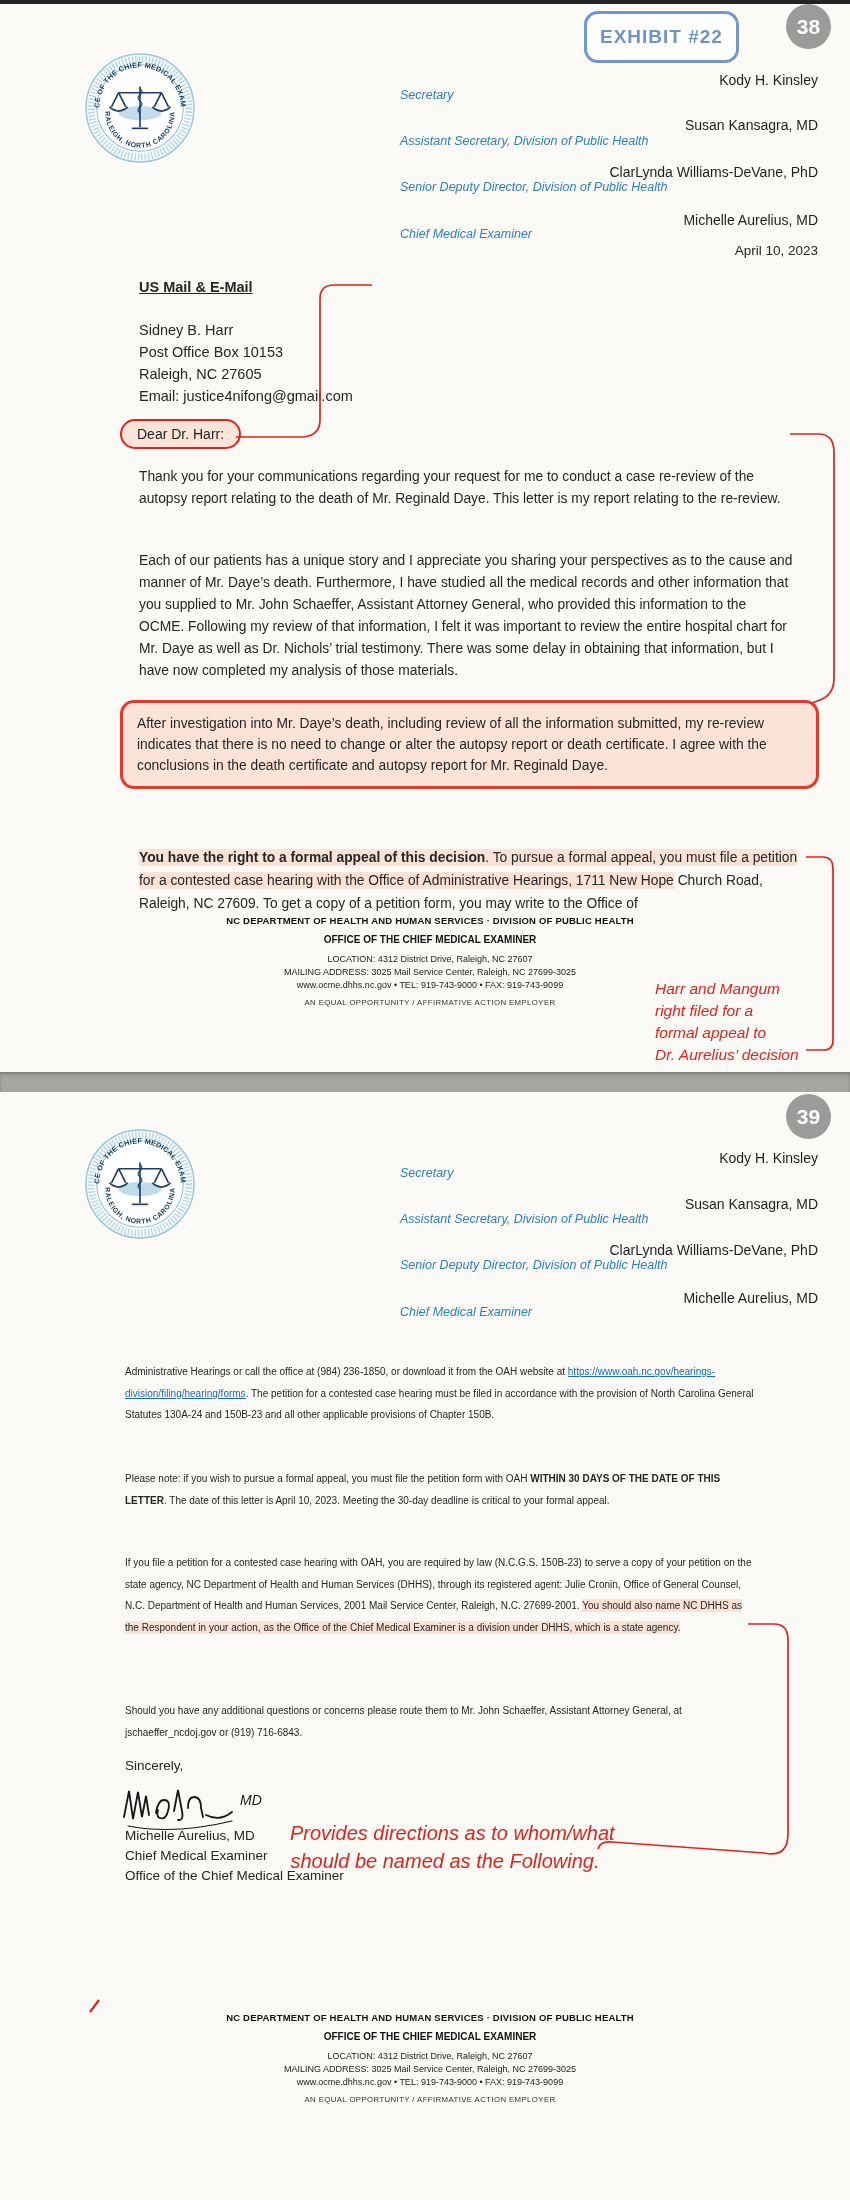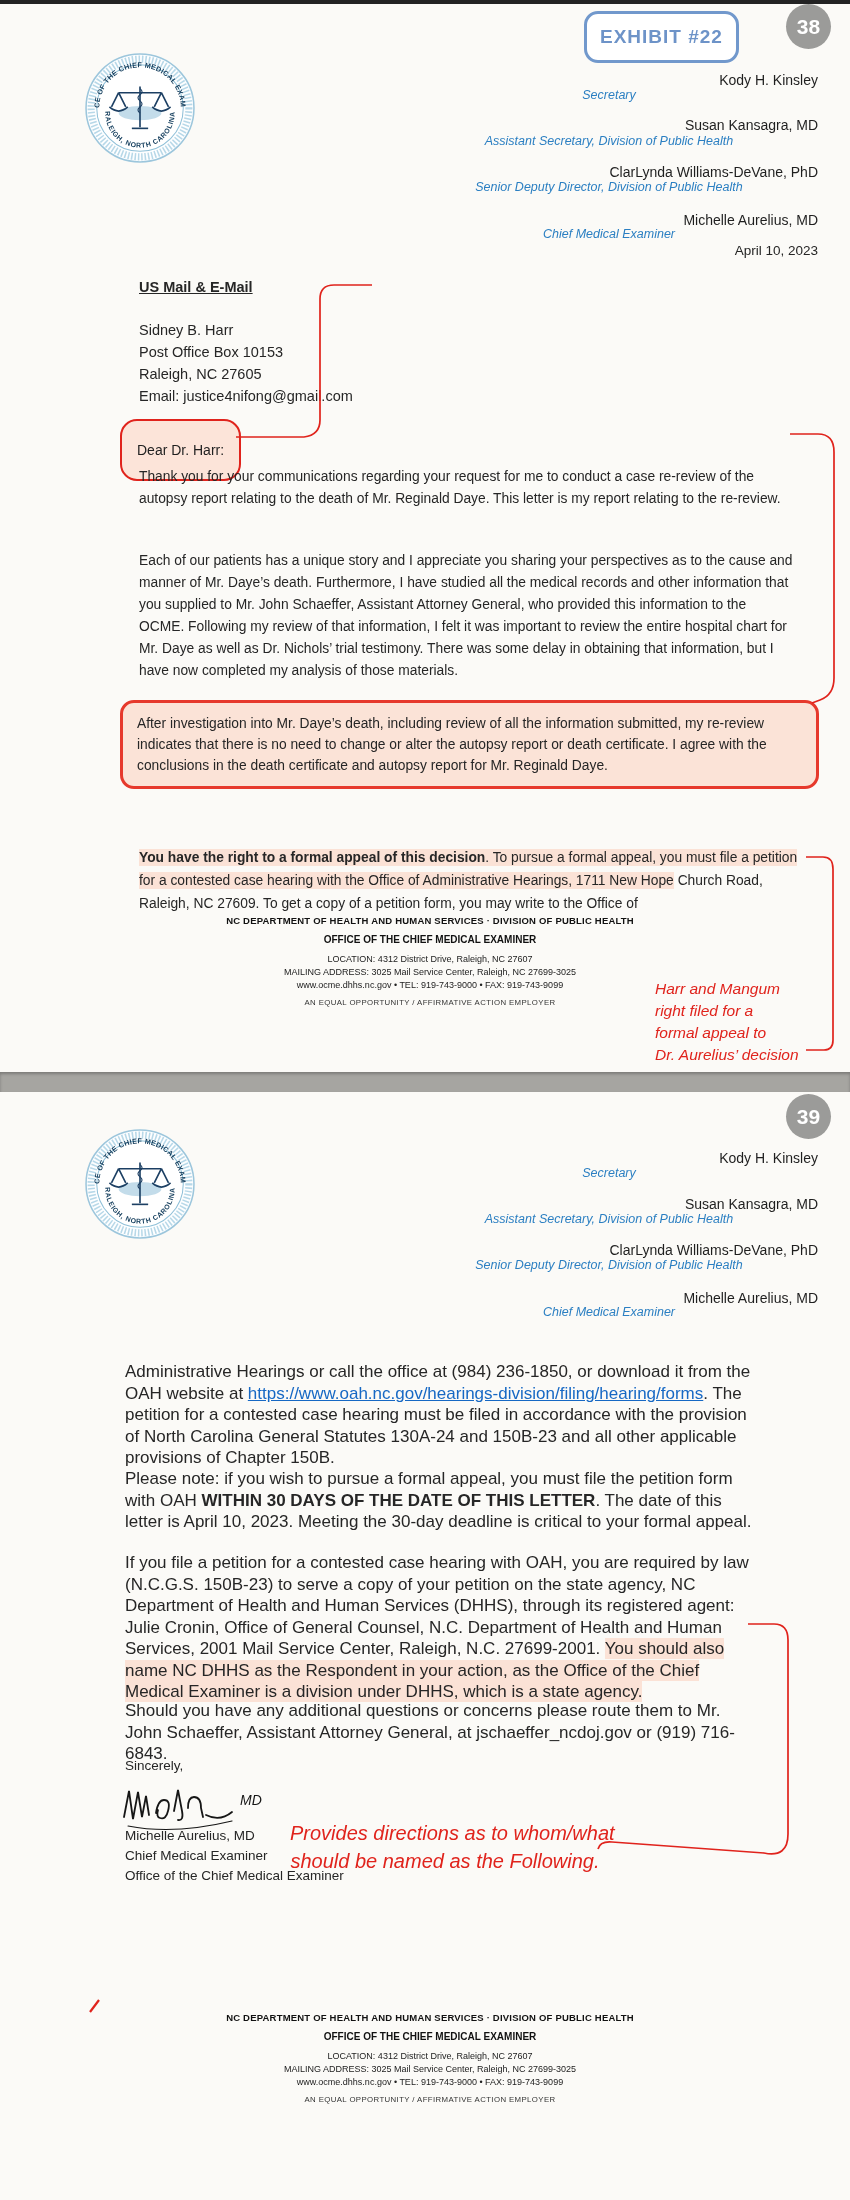--- a/index.html
+++ b/index.html
@@ -8,28 +8,28 @@
   .abs{position:absolute;}
   .page{position:absolute;left:0;width:850px;background:#fbfaf7;}
   .topbar{position:absolute;left:0;top:0;width:850px;height:4px;background:#232323;}
   .divider{position:absolute;left:0;top:1072px;width:850px;height:20px;background:#a6a5a1;
            box-shadow:inset 0 2px 3px rgba(0,0,0,.25);}
   .badge{border:3px solid #7198cc;border-radius:14px;background:rgba(255,255,255,.92);
          color:#6d93c8;font-weight:bold;font-size:19px;letter-spacing:1px;padding:11px 13px;line-height:24px;}
   .pagenum{width:45px;height:45px;border-radius:50%;background:#9b9b99;color:#fff;
            font-weight:bold;font-size:21px;line-height:45px;text-align:center;}
   .offname{width:418px;text-align:right;font-size:14px;color:#1f1f1f;}
-  .offtitle{width:418px;text-align:center;font-size:12.5px;font-style:italic;color:#2b7fc2;}
+  .offtitle{width:418px;text-align:left;font-size:12.5px;font-style:italic;color:#2b7fc2;}
   .body-text{font-size:13.8px;line-height:22px;color:#262626;}
-  .body-text2{font-size:17px;line-height:21.5px;color:#262626;}
+  .body-text2{font-size:10px;line-height:21.5px;color:#262626;}
   .hl{background:#fbe2d6;padding:1px 0;}
   .redbox{border:3px solid #e6392c;border-radius:14px;background:#fbe3d7;}
   .red-note{color:#e0231c;font-style:italic;white-space:nowrap;}
   .oval{border:2.5px solid #e0231c;border-radius:17px;background:#fce4d9;
-        font-size:14px;padding:21px 15px;color:#1f1f1f;}
+        font-size:14px;padding:5px 15px;color:#1f1f1f;}
   .footer{width:650px;text-align:center;color:#111;}
   .f1{font-weight:bold;font-size:9.5px;letter-spacing:.2px;}
   .f2{font-weight:bold;font-size:10px;margin-top:8px;}
   .f3{font-size:9px;margin-top:9px;color:#222;}
   .f4{font-size:9px;margin-top:3px;color:#222;}
   .f5{font-size:9px;margin-top:3px;color:#222;}
   .f6{font-size:7.8px;margin-top:8px;letter-spacing:.4px;color:#333;}
   svg text{font-family:"Liberation Sans",sans-serif;}
   a.scan-link{color:#1668c4;text-decoration:underline;cursor:pointer;}
 </style>

